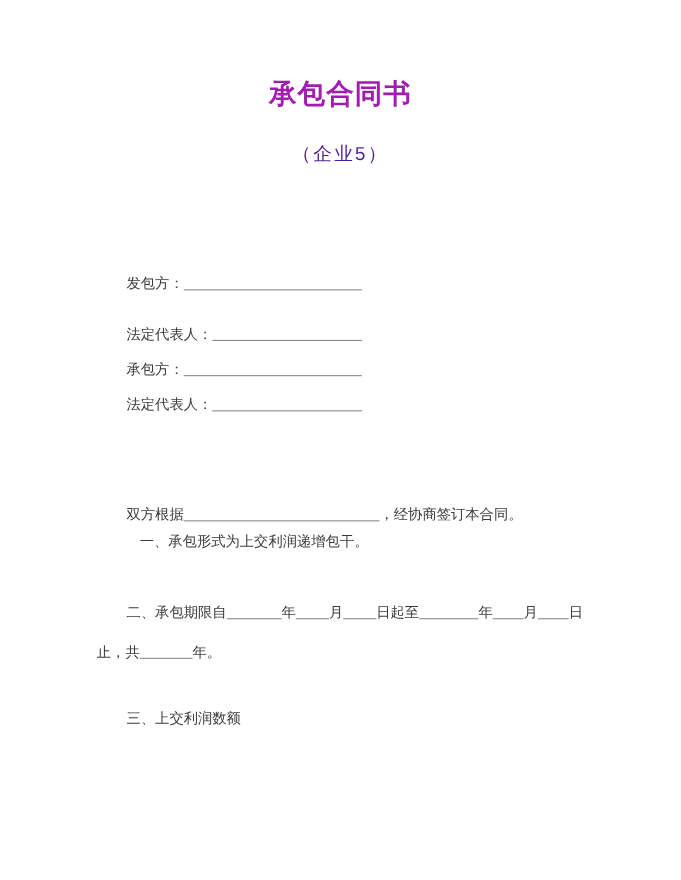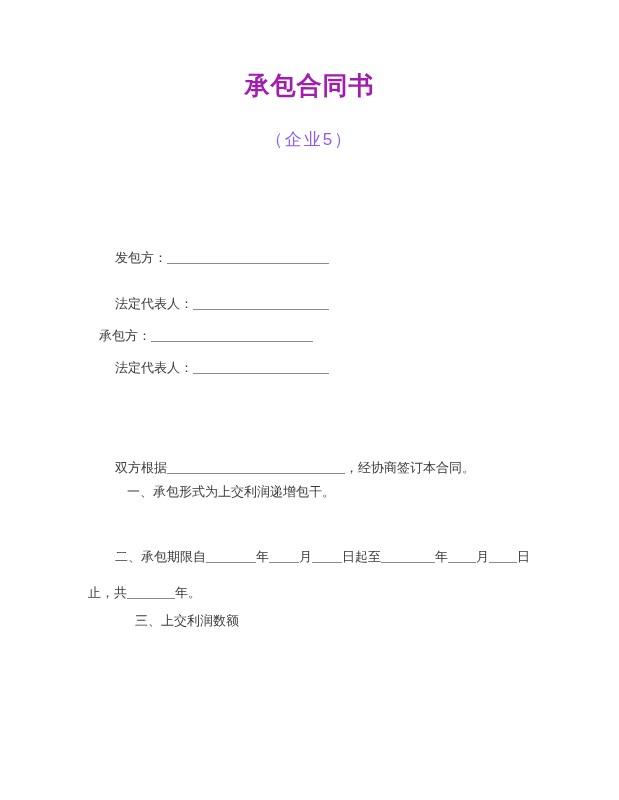--- a/index.html
+++ b/index.html
@@ -28,21 +28,21 @@
     color: #a21caf;
   }
   .doc-subtitle {
     position: absolute;
     top: 128px;
     left: 0;
     width: 619px;
     text-align: center;
     font-size: 17px;
     letter-spacing: 2px;
-    color: #8b5cf6;
+    color: #4c1d95;
   }
   .line {
     position: absolute;
     font-size: 13px;
     line-height: 17px;
     white-space: nowrap;
     color: #3a3a3a;
   }
   .blank {
     display: inline-block;
@@ -57,28 +57,28 @@
 <div class="page">
 
   <div class="doc-title">承包合同书</div>
 
   <div class="doc-subtitle">（企业5）</div>
 
   <div class="line" style="top:249px; left:115px;"><span>发包方：</span><span class="blank" style="width: 162px;"></span></div>
 
   <div class="line" style="top:295px; left:115px;"><span>法定代表人：</span><span class="blank" style="width: 136px;"></span></div>
 
-  <div class="line" style="top:327px; left:99px;text-align:right;"><span>承包方：</span><span class="blank" style="width: 162px;"></span></div>
+  <div class="line" style="top:327px; left:115px;text-align:right;"><span>承包方：</span><span class="blank" style="width: 162px;"></span></div>
 
   <div class="line" style="top:359px; left:115px;"><span>法定代表人：</span><span class="blank" style="width: 136px;"></span></div>
 
   <div class="line" style="top:419px; left:115px;margin-top:40px;"><span>双方根据</span><span class="blank" style="width: 178px;"></span><span>，经协商签订本合同。</span></div>
 
   <div class="line" style="top:483px; left:127px;">一、承包形式为上交利润递增包干。</div>
 
   <div class="line" style="top:548px; left:115px;"><span>二、承包期限自</span><span class="blank" style="width: 50px;"></span><span>年</span><span class="blank" style="width: 30px;"></span><span>月</span><span class="blank" style="width: 30px;"></span><span>日起至</span><span class="blank" style="width: 54px;"></span><span>年</span><span class="blank" style="width: 28px;"></span><span>月</span><span class="blank" style="width: 28px;"></span><span>日</span></div>
 
   <div class="line" style="top:584px; left:88px;"><span>止，共</span><span class="blank" style="width: 48px;"></span><span>年。</span></div>
 
-  <div class="line" style="top:612px; left:115px;margin-left:20px;">三、上交利润数额</div>
+  <div class="line" style="top:644px; left:115px;">三、上交利润数额</div>
 
 
 </div>
 
 </body></html>

